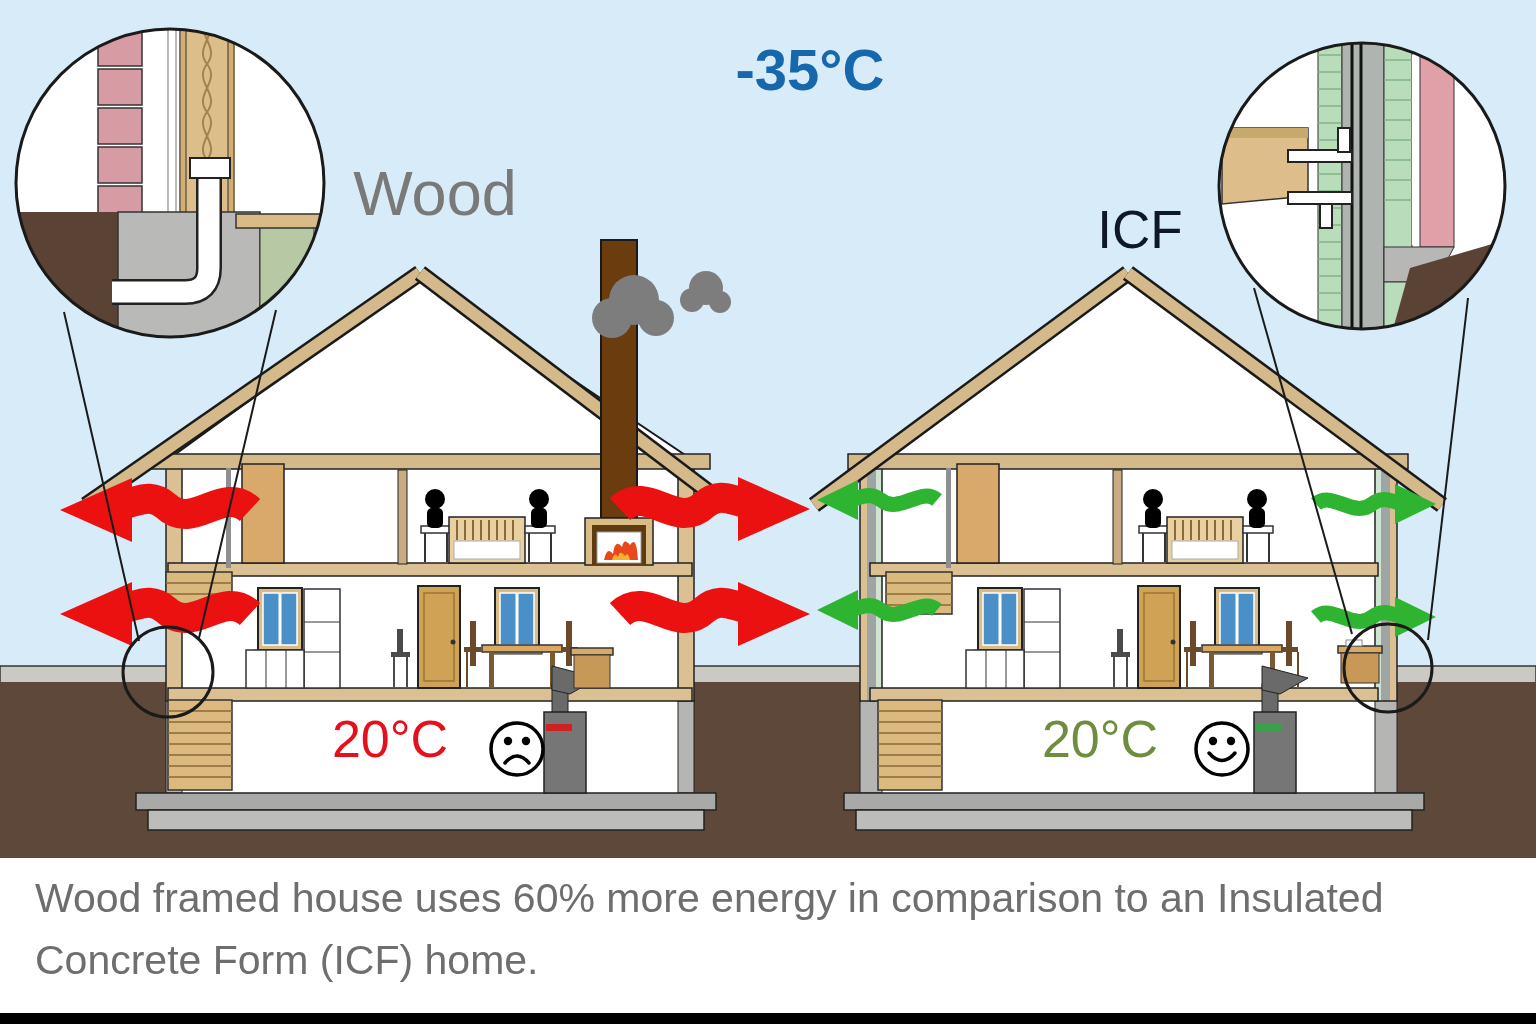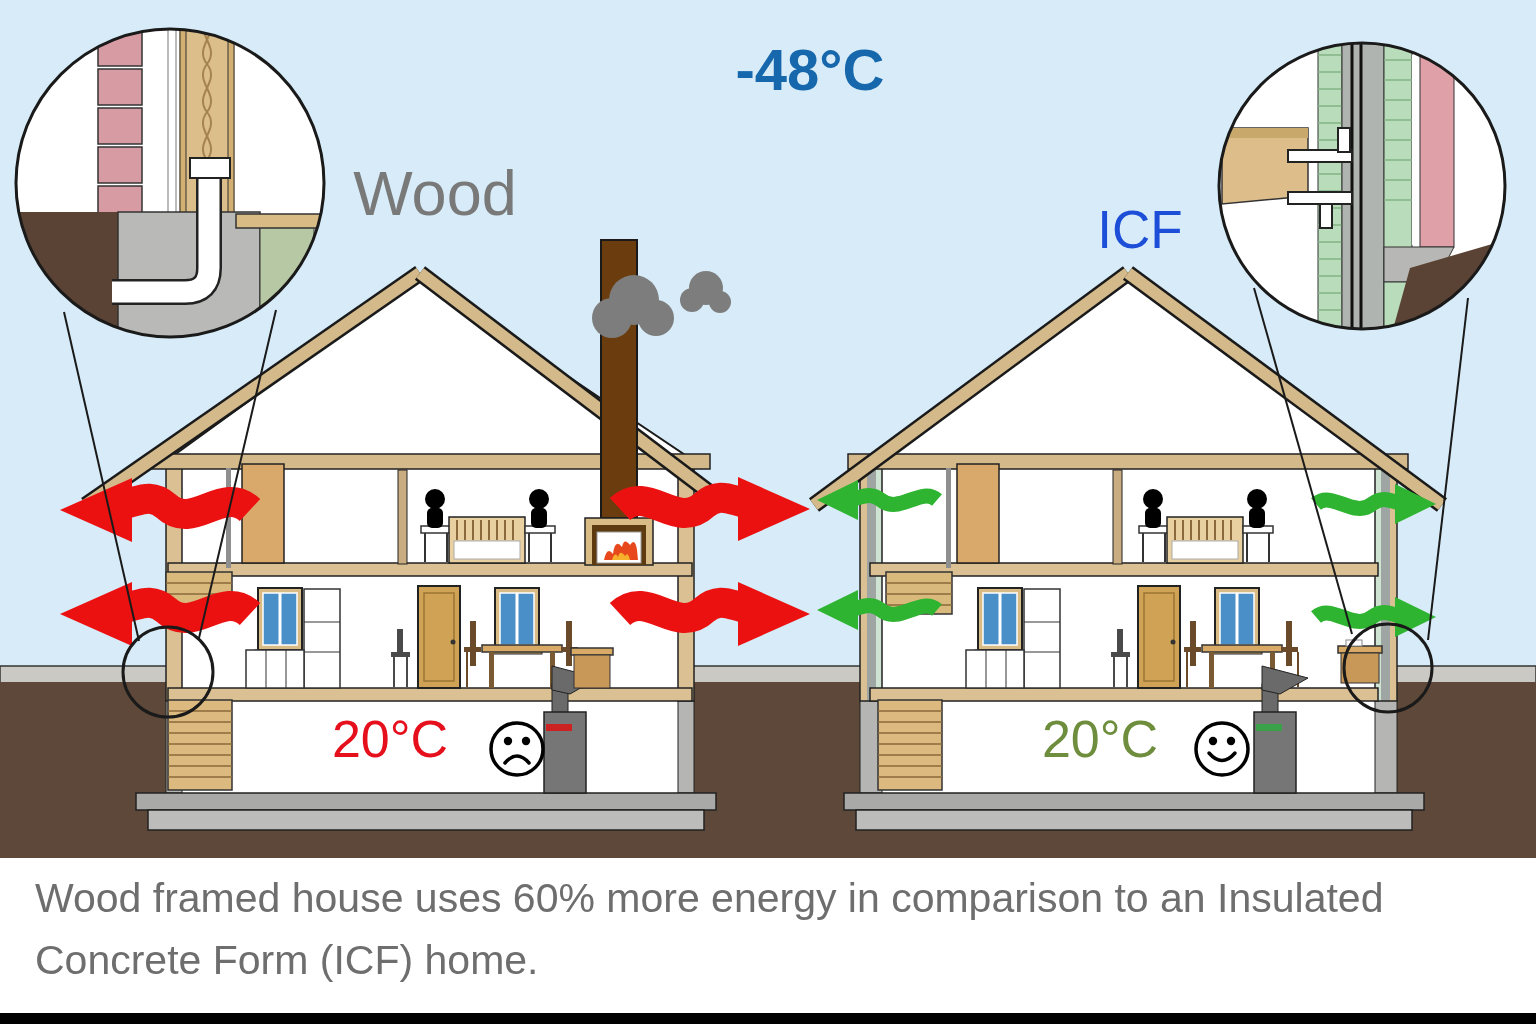--- a/index.html
+++ b/index.html
@@ -2,21 +2,21 @@
 <html><head>
 <meta charset="utf-8">
 <style>
   html,body{margin:0;padding:0;background:#ffffff;}
   .scene{position:relative;width:1536px;height:1024px;overflow:hidden;
          font-family:"Liberation Sans",sans-serif;background:#ffffff;}
   .scene svg.base{position:absolute;left:0;top:0;}
   .txt{position:absolute;text-align:center;line-height:1.05;}
   #temp-outside{left:690px;top:40px;width:240px;font-size:58px;font-weight:bold;color:#1667ac;}
   #label-wood{left:315px;top:158px;width:240px;font-size:63px;color:#797979;line-height:1.12;}
-  #label-icf{left:1055px;top:202px;width:170px;font-size:53px;color:#1d4ed8;text-align:center;}
+  #label-icf{left:1055px;top:202px;width:170px;font-size:53px;color:#0f172a;text-align:center;}
   #temp-basement-wood{left:295px;top:712px;width:190px;font-size:52px;font-weight:500;color:#e60f1c;}
   #temp-basement-icf{left:1005px;top:712px;width:190px;font-size:52px;font-weight:500;color:#6e8e3e;}
   .caption-area{position:absolute;left:0;top:858px;width:1536px;height:156px;background:#ffffff;padding-left:24px;}
   .caption-text{position:absolute;left:35px;top:10px;width:1492px;font-size:41px;line-height:1.5;
                 color:#6e6e6e;text-align:left;}
   .bottom-bar{position:absolute;left:0;top:1013px;width:1536px;height:11px;background:#000000;}
 </style>
 </head>
 <body>
 
@@ -284,21 +284,21 @@
     <path d="M-12,14 Q0,0 12,14" fill="none" stroke="#000" stroke-width="3.5" stroke-linecap="round"></path>
   </g>
   <g transform="translate(1222,749)">
     <circle cx="0" cy="0" r="26" fill="#fff" stroke="#000" stroke-width="3.5"></circle>
     <circle cx="-9" cy="-8" r="4.2" fill="#000"></circle>
         <circle cx="9" cy="-8" r="4.2" fill="#000"></circle>
     <path d="M-13,4 Q0,19 13,4" fill="none" stroke="#000" stroke-width="3.5" stroke-linecap="round"></path>
   </g>
 </svg>
 
-<div class="txt" id="temp-outside">-48°C</div>
+<div class="txt" id="temp-outside">-35°C</div>
 
 <div class="txt" id="label-wood">
   <div>Wood</div>
 </div>
 
 <div class="txt" id="label-icf">ICF</div>
 
 <div class="txt" id="temp-basement-wood">20°C</div>
 
 <div class="txt" id="temp-basement-icf">20°C</div>

